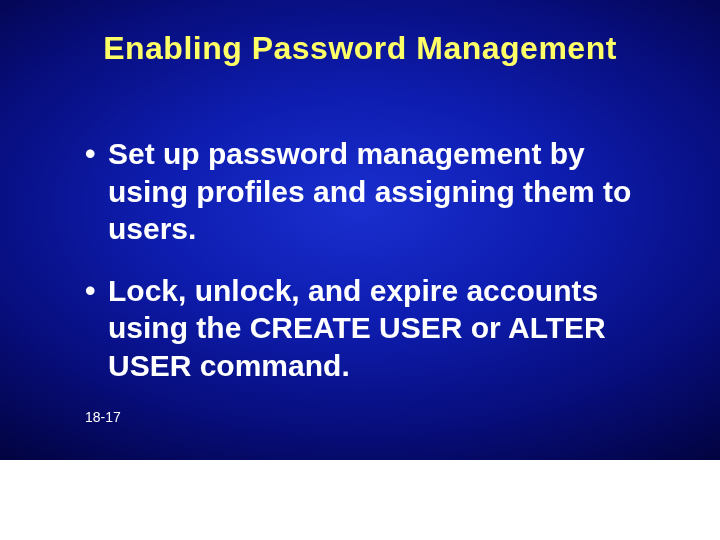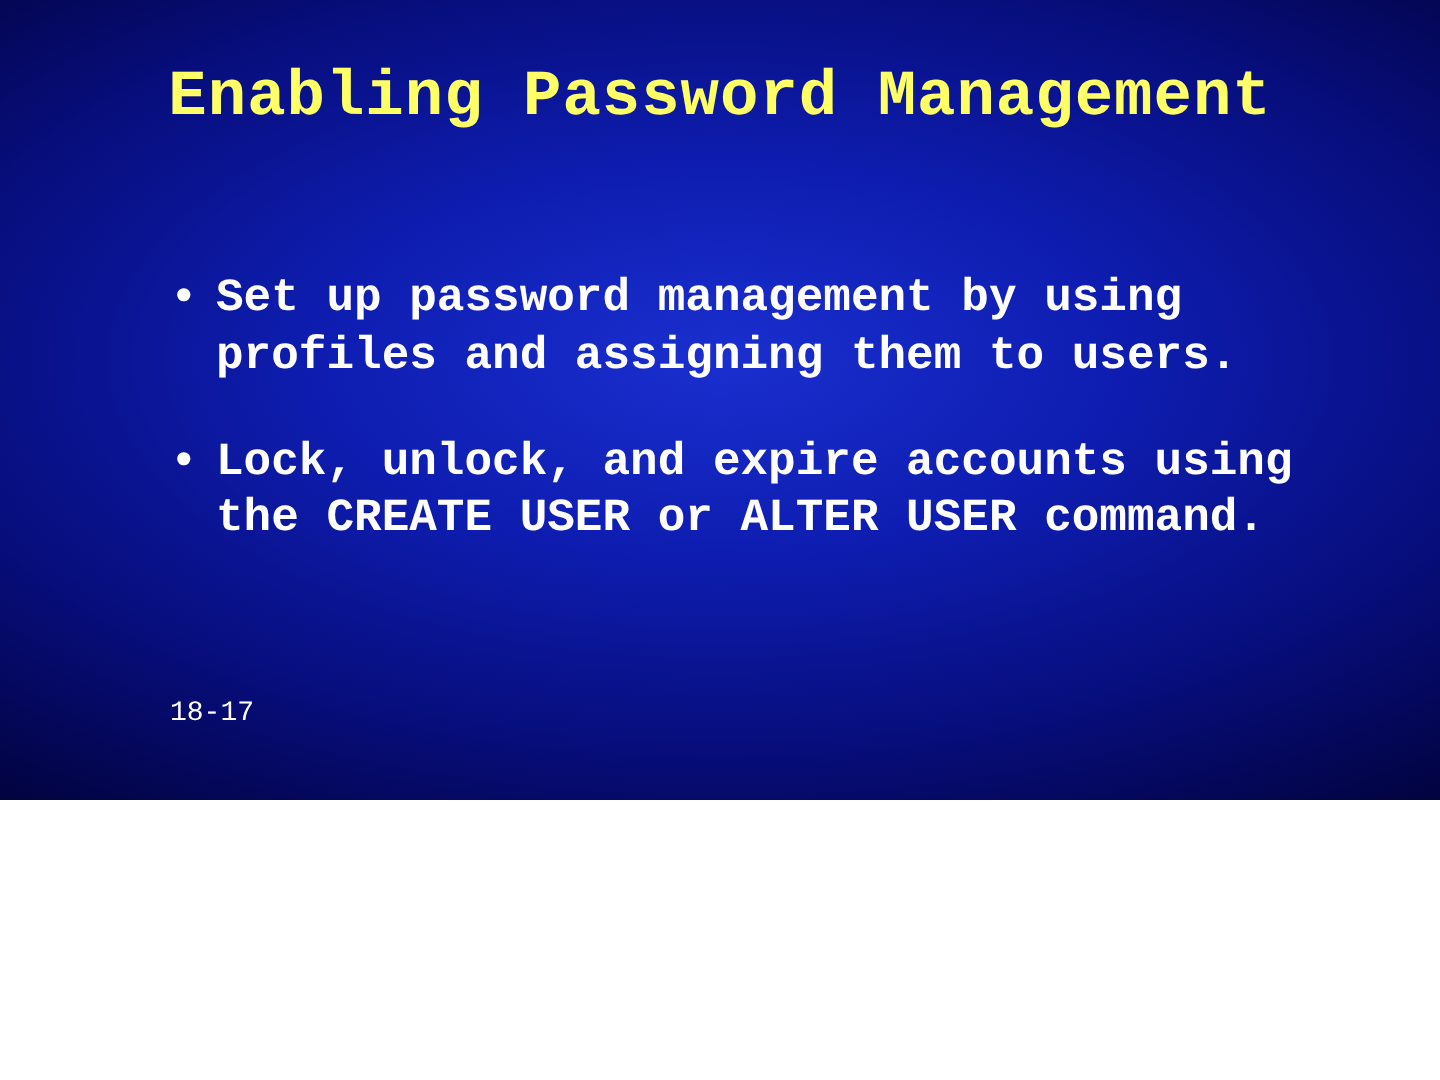--- a/index.html
+++ b/index.html
@@ -5,46 +5,45 @@
   html, body {
     margin: 0;
     padding: 0;
     width: 720px;
     height: 540px;
     overflow: hidden;
     font-family: Arial, Helvetica, sans-serif;
   }
   .slide {
     width: 720px;
-    height: 400px;
+    height: 460px;
     background: radial-gradient(ellipse 80% 70% at 50% 45%, #1a2fcf 0%, #0e1db0 35%, #070d7a 70%, #020340 100%);
     position: relative;
     box-sizing: border-box;
-    font-family: Liberation Mono, monospace;
   }
   .title {
     position: absolute;
     top: 30px;
     left: 0;
     right: 0;
     text-align: center;
     color: #ffff66;
     font-size: 32px;
     font-weight: bold;
     letter-spacing: 0.5px;
   }
   .bullets {
     position: absolute;
     top: 135px;
     left: 85px;
     right: 70px;
     color: #ffffff;
   }
   .bullet {
-    font-size: 23px;
+    font-size: 30px;
     font-weight: bold;
     line-height: 1.25;
     margin-bottom: 24px;
     position: relative;
     padding-left: 23px;
   }
   .bullet::before {
     content: "•";
     position: absolute;
     left: 0;

